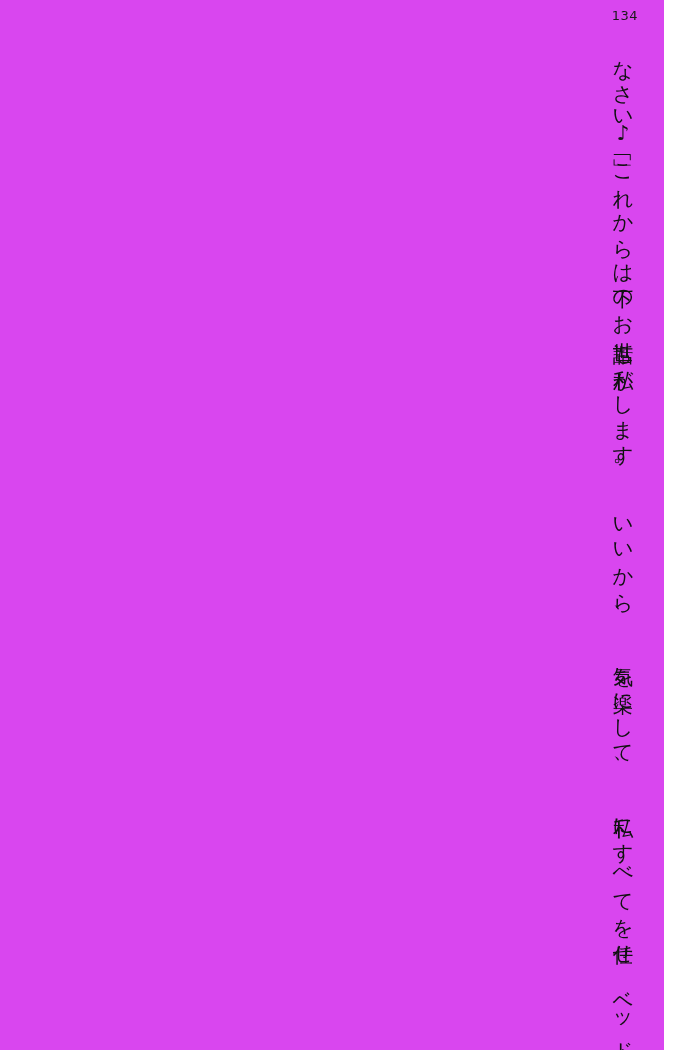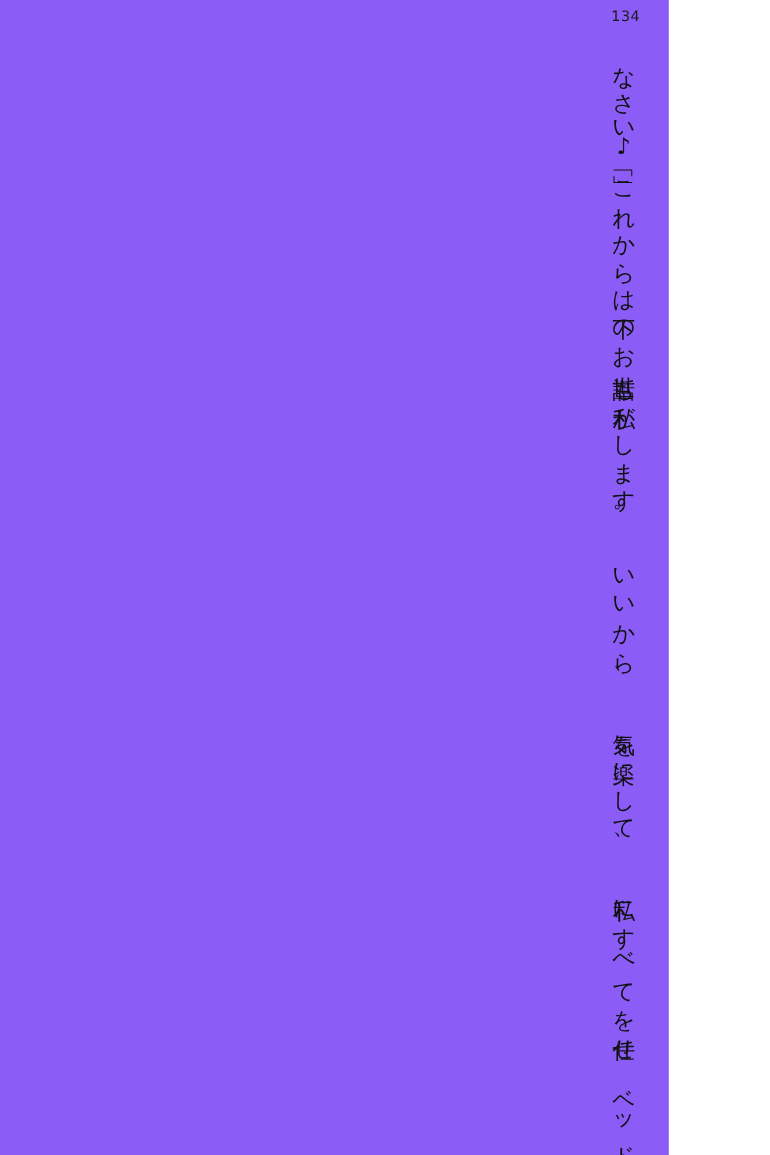--- a/index.html
+++ b/index.html
@@ -10,24 +10,24 @@
   body {
     width: 700px;
     height: 1050px;
     font-family: "DejaVu Serif", "Liberation Serif", serif;
     color: #111111;
     overflow: hidden;
     position: relative;
   }
   .page {
     position: relative;
-    width: 608px;
+    width: 664px;
     height: 1050px;
     box-sizing: border-box;
-    background: #8b5cf6;
+    background: #d946ef;
   }
   .page-number {
     position: absolute;
     top: 8px;
     right: 26px;
     font-size: 13px;
     letter-spacing: 0.5px;
     color: #1a1a1a;
     font-family: "DejaVu Sans", "Liberation Sans", sans-serif;
   }

